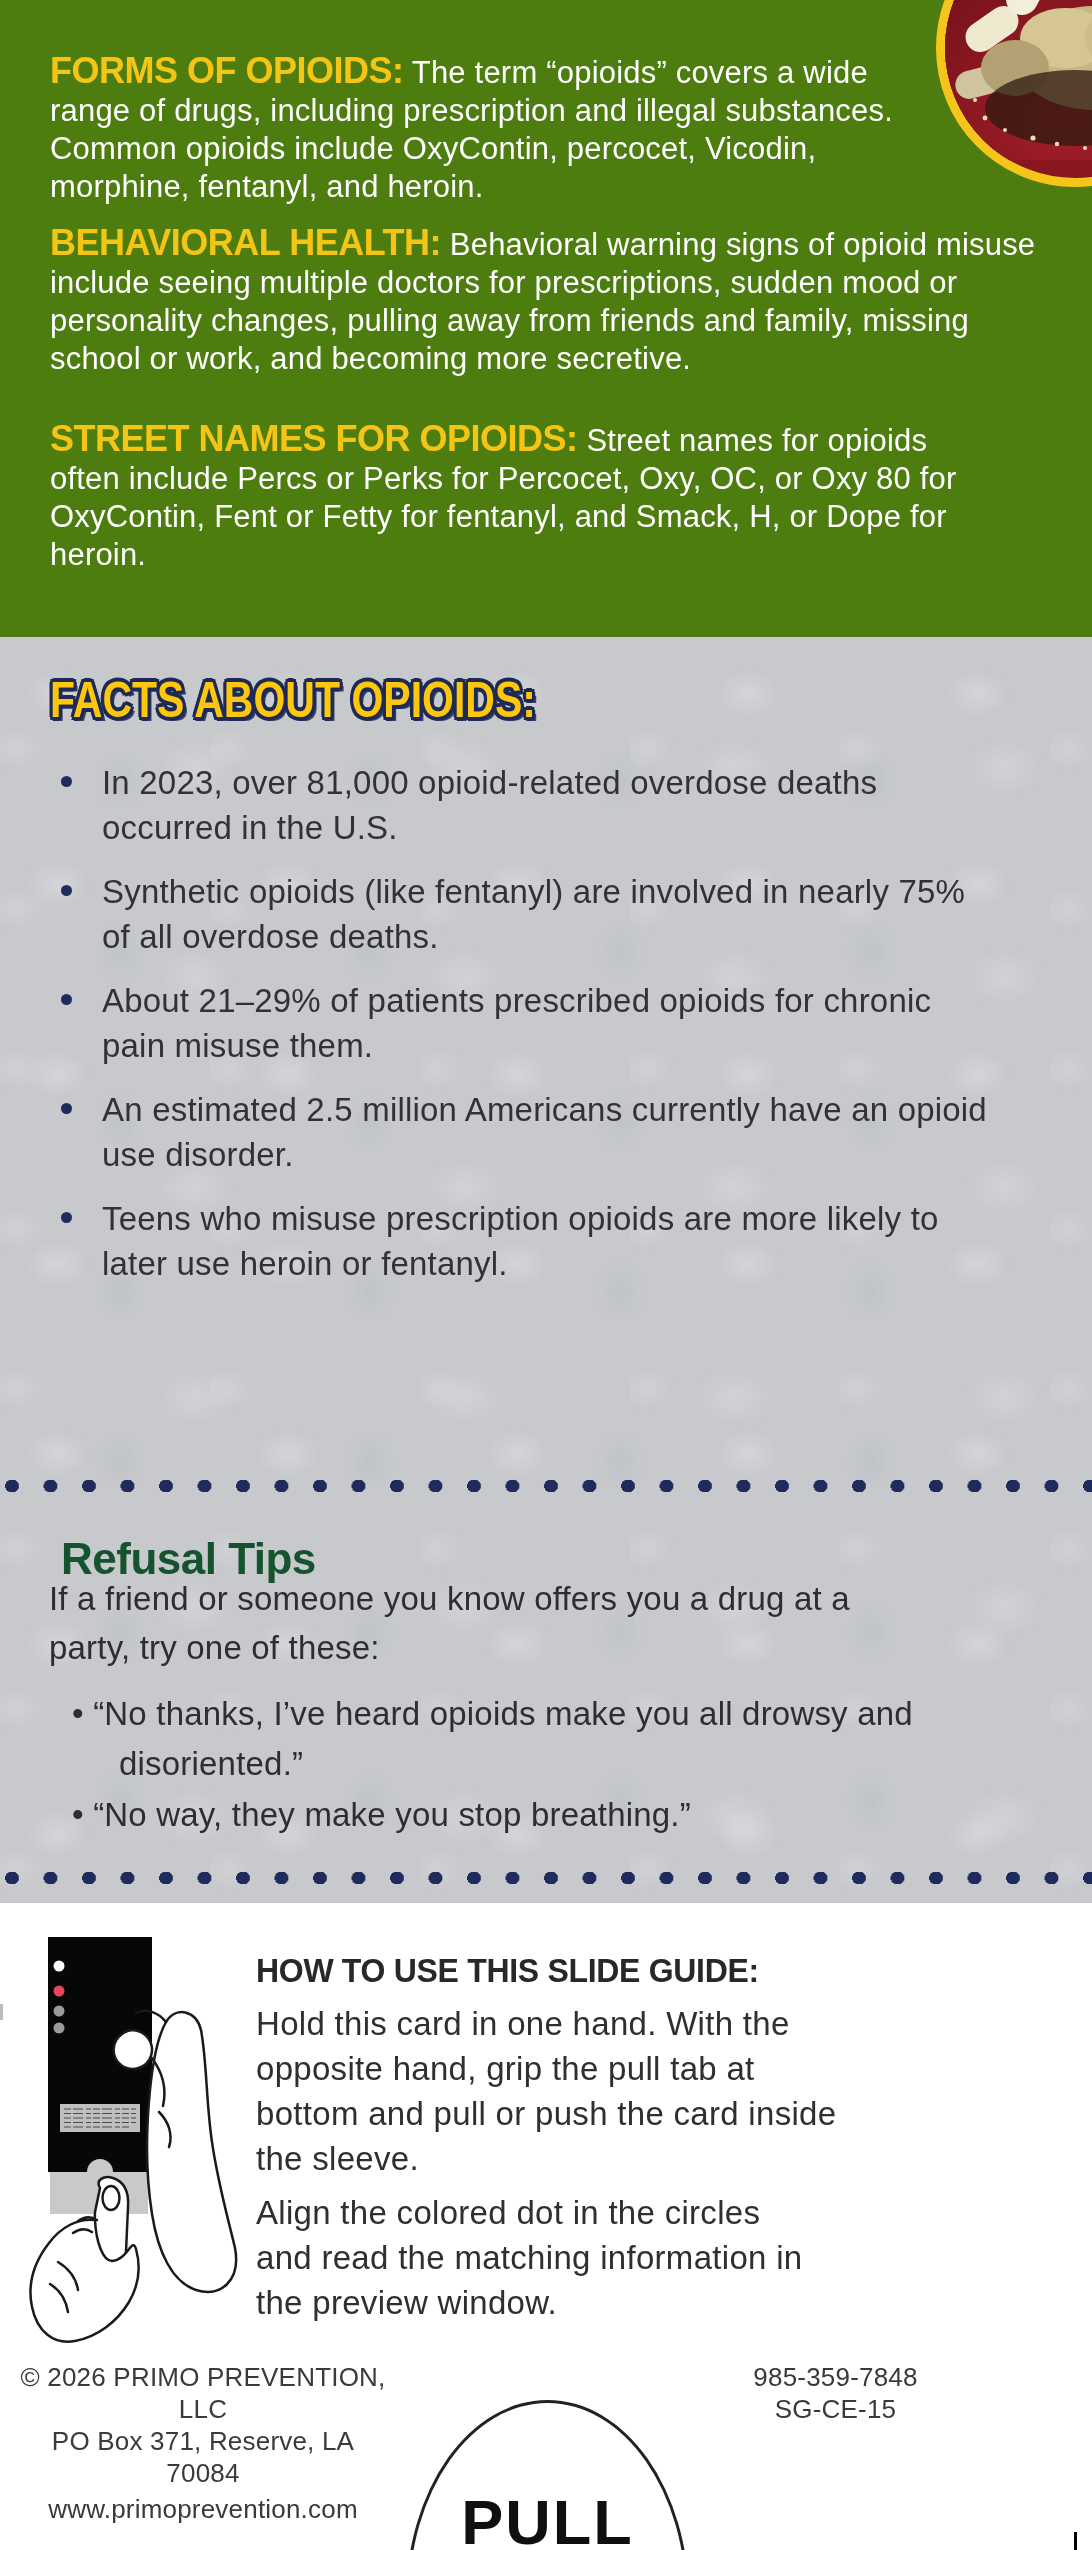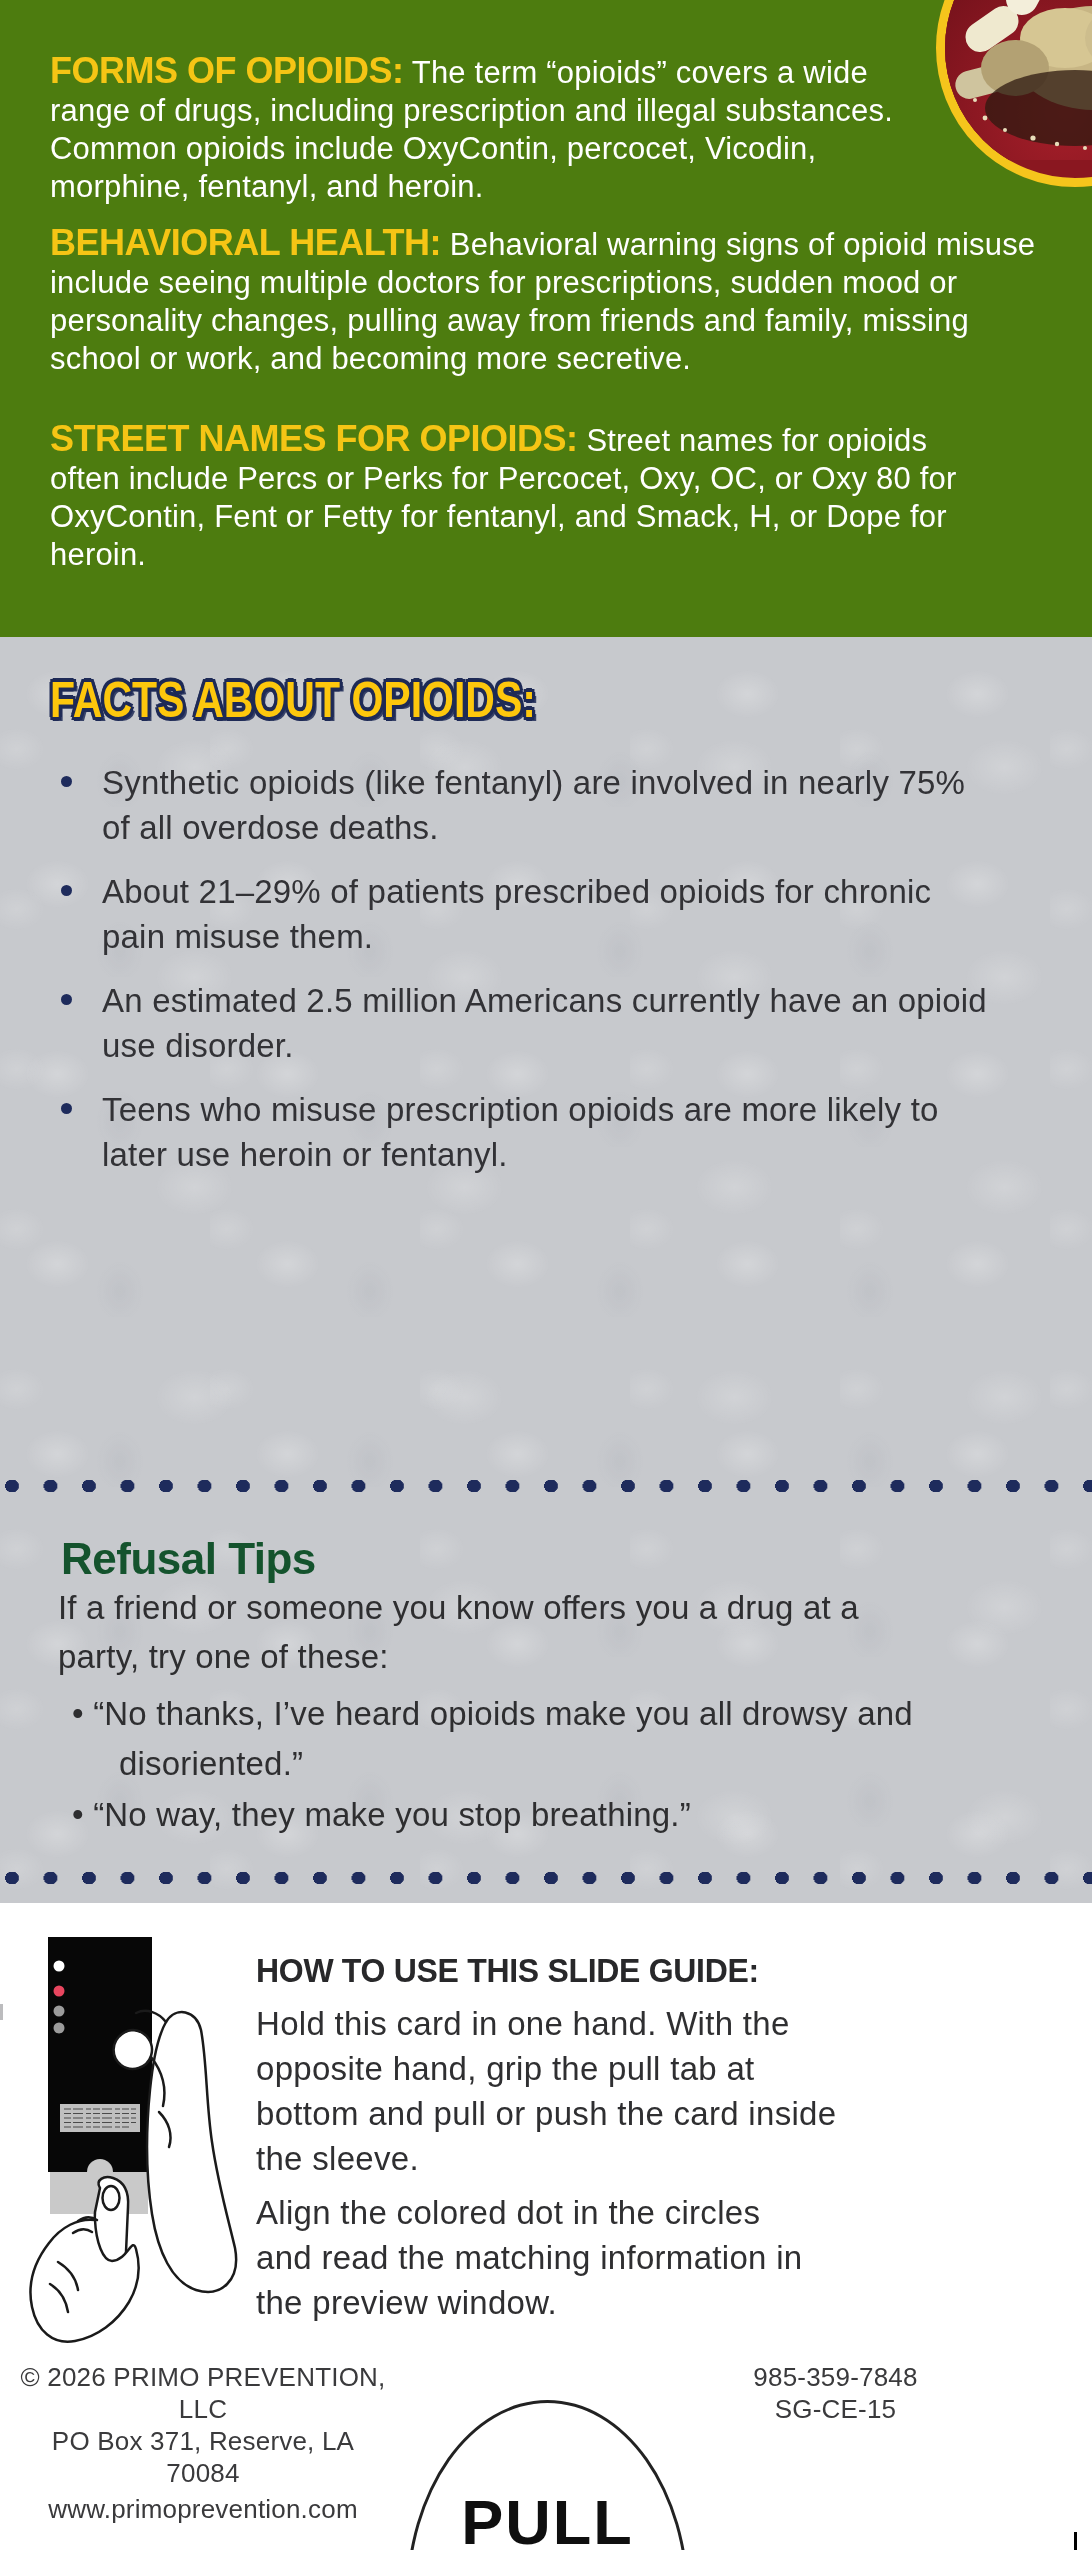--- a/index.html
+++ b/index.html
@@ -66,21 +66,21 @@
     background-image:radial-gradient(ellipse 7px 6.5px at 8px 8px, #1e2b5c 97%, transparent 100%);
     background-size:38.5px 16px;background-repeat:repeat-x;
   }
   .dot-row-1{top:1478px;}
   .dot-row-2{top:1870px;}
   .refusal-title{
     position:absolute;left:49px;top:1524px;margin:12px;
     color:#14532d;font-size:44px;line-height:46px;font-weight:700;letter-spacing:-0.5px;
   }
   .refusal-intro{
-    position:absolute;left:49px;top:1574px;width:870px;margin:9px;
+    position:absolute;left:49px;top:1574px;width:870px;margin:0;
     color:#2e2e30;font-size:33px;line-height:49px;letter-spacing:0.2px;
   }
   .quote{
     position:absolute;left:55px;width:950px;margin:17px;
     color:#2e2e30;font-size:33px;line-height:50px;letter-spacing:0.2px;
     padding-left:47px;text-indent:-47px;
   }
   .quote::before{content:"•  ";}
   .quote-1{top:1672px;}
   .quote-2{top:1773px;}
@@ -170,20 +170,21 @@
       </g>
     </svg>
   </div>
 </section>
 
 <section class="gray-panel"></section>
 
 <h2 class="facts-title">FACTS ABOUT OPIOIDS:</h2>
 
 <div class="facts-list">
+  <p class="fact">In 2023, over 81,000 opioid-related overdose deaths occurred in the U.S.</p>
   <p class="fact">Synthetic opioids (like fentanyl) are involved in nearly 75% of all overdose deaths.</p>
   <p class="fact">About 21–29% of patients prescribed opioids for chronic pain misuse them.</p>
   <p class="fact">An estimated 2.5 million Americans currently have an opioid use disorder.</p>
   <p class="fact">Teens who misuse prescription opioids are more likely to later use heroin or fentanyl.</p>
 </div>
 
 <div class="dot-row dot-row-1"></div>
 
 <h3 class="refusal-title">Refusal Tips</h3>
 <p class="refusal-intro">If a friend or someone you know offers you a drug at a party, try one of these:</p>

